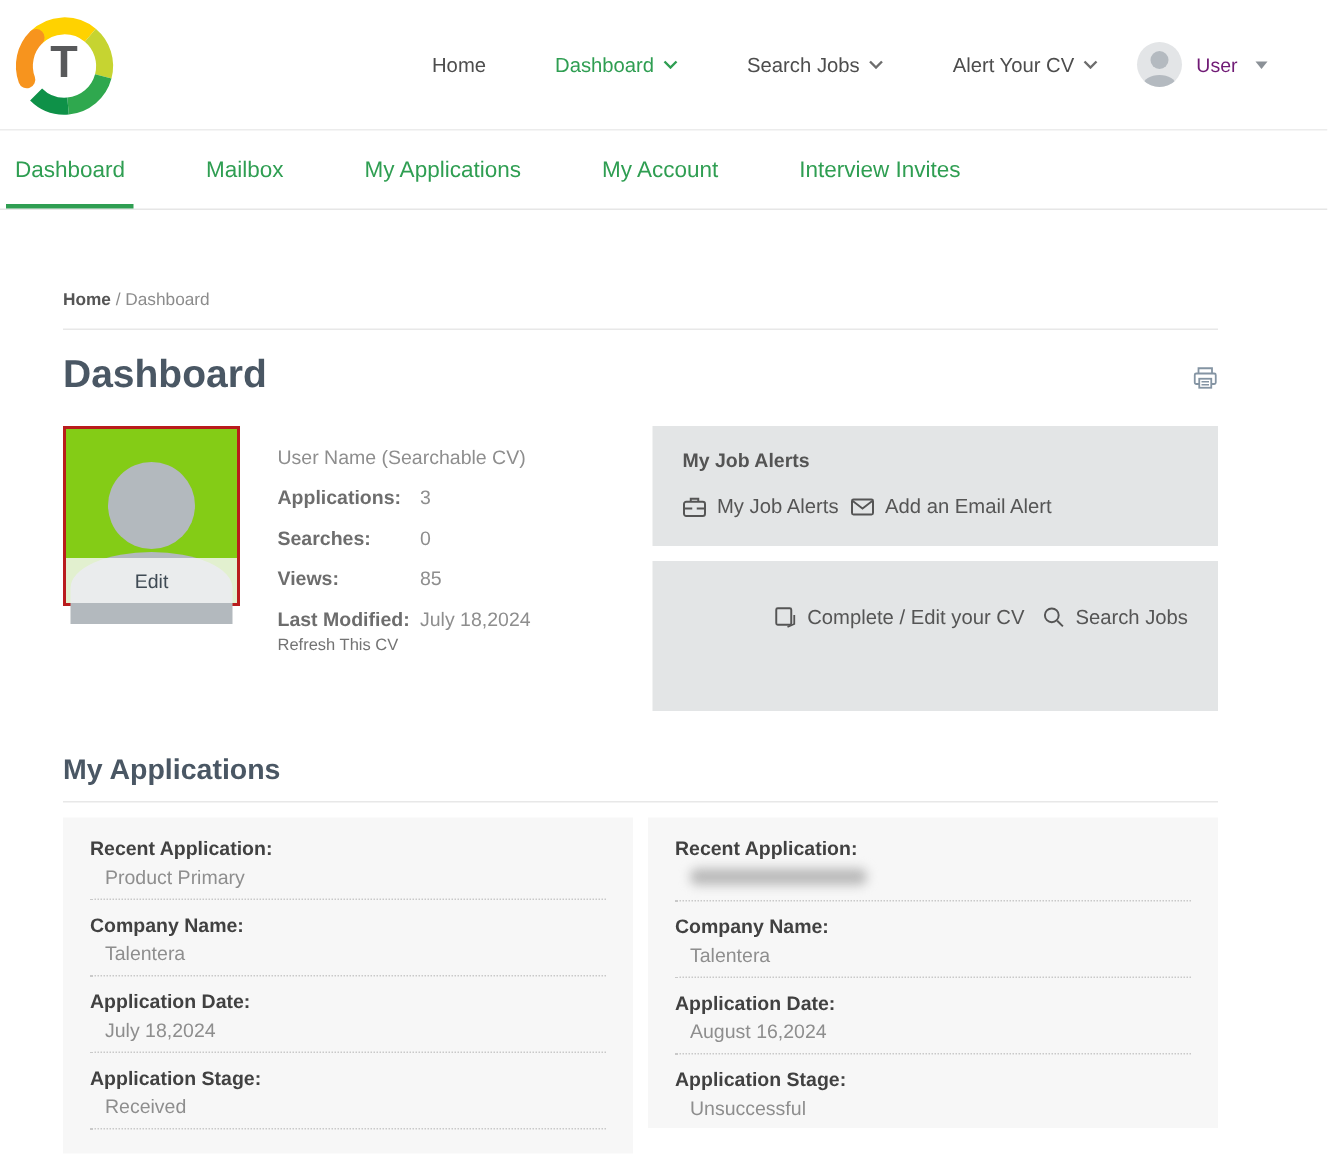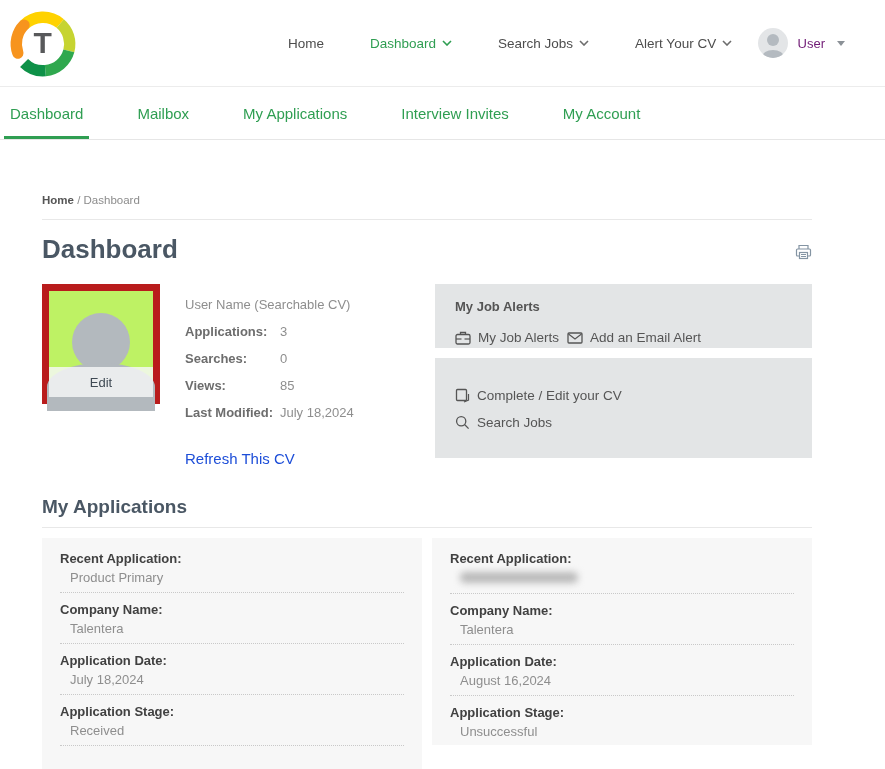--- a/index.html
+++ b/index.html
@@ -35,40 +35,40 @@
   .rule { border:none; border-top:1px solid #e8e8e8; margin-top:13px; }
   .title-row { display:flex; align-items:flex-start; justify-content:space-between; margin-top:14px; }
   .page-title { font-size:26px; font-weight:bold; color:#4a5764; }
   .print-icon { margin-top:10px; cursor:pointer; }
 
   
   .dash-grid { display:flex; margin-top:19px; }
   .dash-left { width:383px; display:flex; }
   .dash-right { width:377px; margin-left:10px; display:flex; flex-direction:column; gap:10px; }
 
-  .profile-card { width:118px; height:120px; border:7px solid #b91c1c; background:#bef264; position:relative; flex:0 0 auto; }
+  .profile-card { width:118px; height:120px; border:2px solid #b91c1c; background:#84cc16; position:relative; flex:0 0 auto; }
   .profile-card .ph-head { position:absolute; top:22px; left:50%; transform:translateX(-50%); width:58px; height:58px; border-radius:50%; background:#b3b9be; }
   .profile-card .ph-body { position:absolute; bottom:-14px; left:50%; transform:translateX(-50%); width:108px; height:48px; border-radius:50% 50% 0 0; background:#b3b9be; }
   .edit-strip { position:absolute; left:0; right:0; bottom:0; height:30px; background:rgba(247,248,248,0.82);
     display:flex; align-items:center; justify-content:center; font-size:13px; color:#3f4a54; cursor:pointer; }
 
   .cv-block { margin-left:25px; flex:1; }
   .cv-title { display:flex; align-items:center; gap:8px; font-size:13.5px; font-weight:bold; color:#484848; }
   .cv-sub { margin-top:13px; font-size:13px; color:#8e8e8e; }
   .cv-row { display:flex; margin-top:12px; font-size:13px; }
   .cv-row .lbl { width:95px; font-weight:bold; color:#6d6d6d; }
   .cv-row .val { color:#8e8e8e; }
-  .cv-refresh { margin-top:30px; font-size:15px; color:#1d4ed8; cursor:pointer; }
+  .cv-refresh { margin-top:4px; font-size:11px; color:#737373; cursor:pointer; }
 
   .gray-box { background:#e3e5e6; padding:15px 20px; }
   .gray-box .gb-title { font-size:13px; font-weight:bold; color:#545454; }
   .gb-links-inline { display:flex; align-items:center; gap:8px; margin-top:16px; flex-wrap:wrap; }
   .gb-link { display:flex; align-items:center; gap:7px; font-size:13.5px; color:#555; cursor:pointer; }
-  .gb-links-stack { display:flex; flex-direction:column; gap:12px; margin-top:15px;justify-content:flex-end; }
-  .box-alerts { height:64px; }
+  .gb-links-stack { display:flex; gap:12px; margin-top:15px;justify-content:flex-end; }
+  .box-alerts { height:80px; }
   .box-actions { height:100px; }
 
   
   .section-title { margin-top:29px; font-size:19px; font-weight:bold; color:#4a5764; }
   .cards-row { display:flex; gap:10px; margin-top:10px; align-items:flex-start; }
   .app-card { flex:1; background:#f7f7f7; padding:4px 18px 0; }
   .app-card.left { height:254px; }
   .app-card.right { height:207px; }
   .app-row { padding:9px 0 7px; border-bottom:1px dotted #c9c9c9; }
   .app-row.no-border { border-bottom:none; }
@@ -123,22 +123,22 @@
     </div>
     <span class="user-name">User</span>
     <span class="caret-down"></span>
   </div>
 </div>
 
 <div class="tabs-bar">
   <div class="tab active">Dashboard</div>
   <div class="tab">Mailbox</div>
   <div class="tab">My Applications</div>
+  <div class="tab">My Account</div>
   <div class="tab">Interview Invites</div>
-  <div class="tab">My Account</div>
 </div>
 
 <div class="main">
 
   <div class="breadcrumb">
     <span class="bc-home">Home</span>
     <span> / </span><span>Dashboard</span>
   </div>
 
   <hr class="rule">

